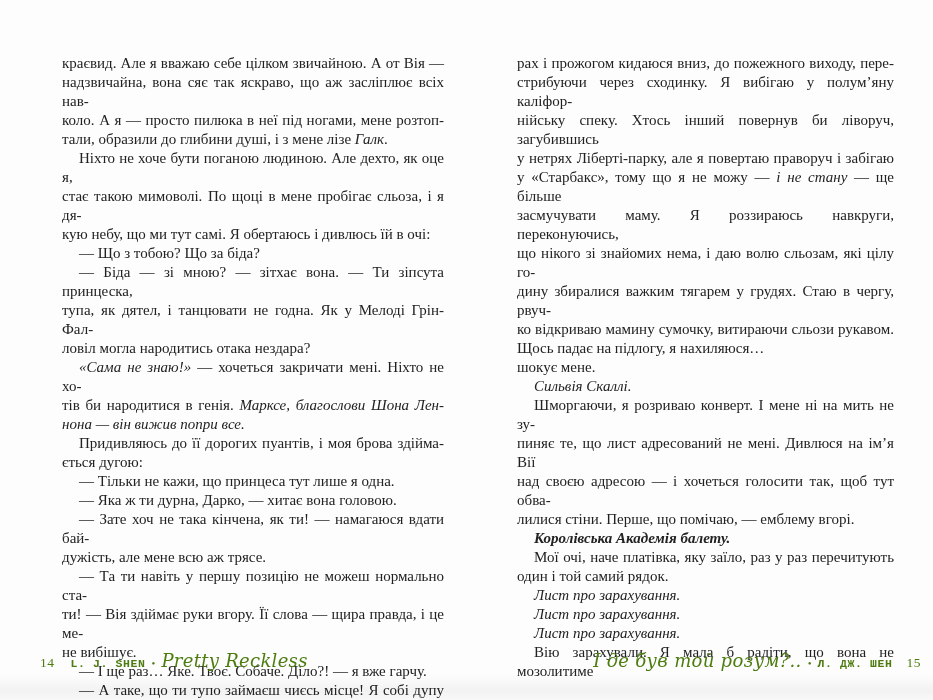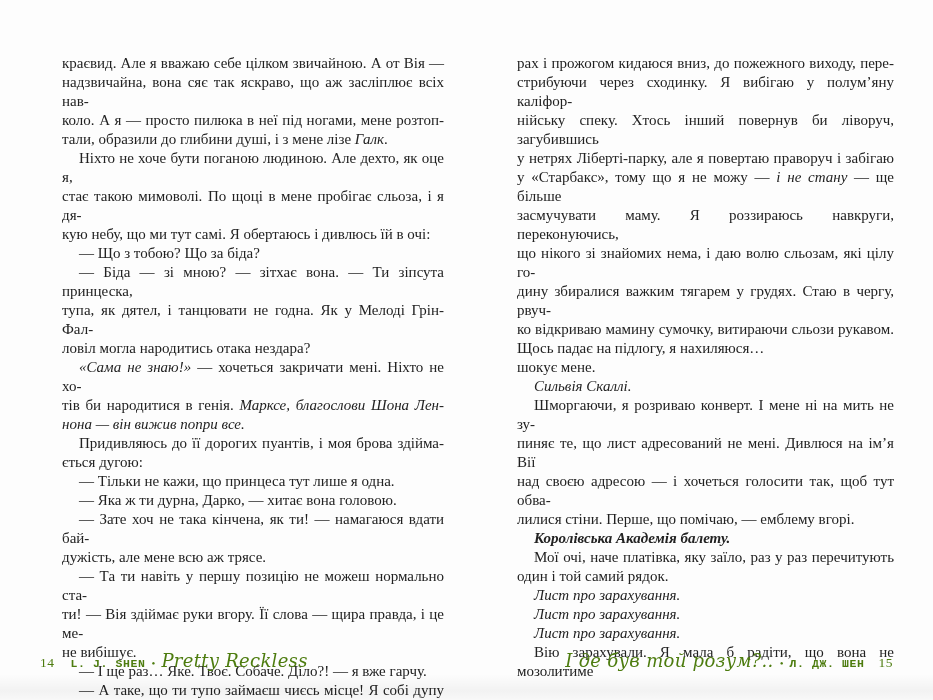--- a/index.html
+++ b/index.html
@@ -16,20 +16,21 @@
     color: #1e1e1e;
   }
   .spread {
     position: absolute;
     inset: 0;
   }
   .page {
     position: absolute;
     top: 0;
     height: 552px;
+    padding-left: 28px;
   }
   .page.left  { left: 0;   width: 466px; }
   .page.right { left: 466px; width: 467px; }
 
   .text-col {
     position: absolute;
     top: 54px;
     font-size: 15px;
     line-height: 19px;
     color: #222;

